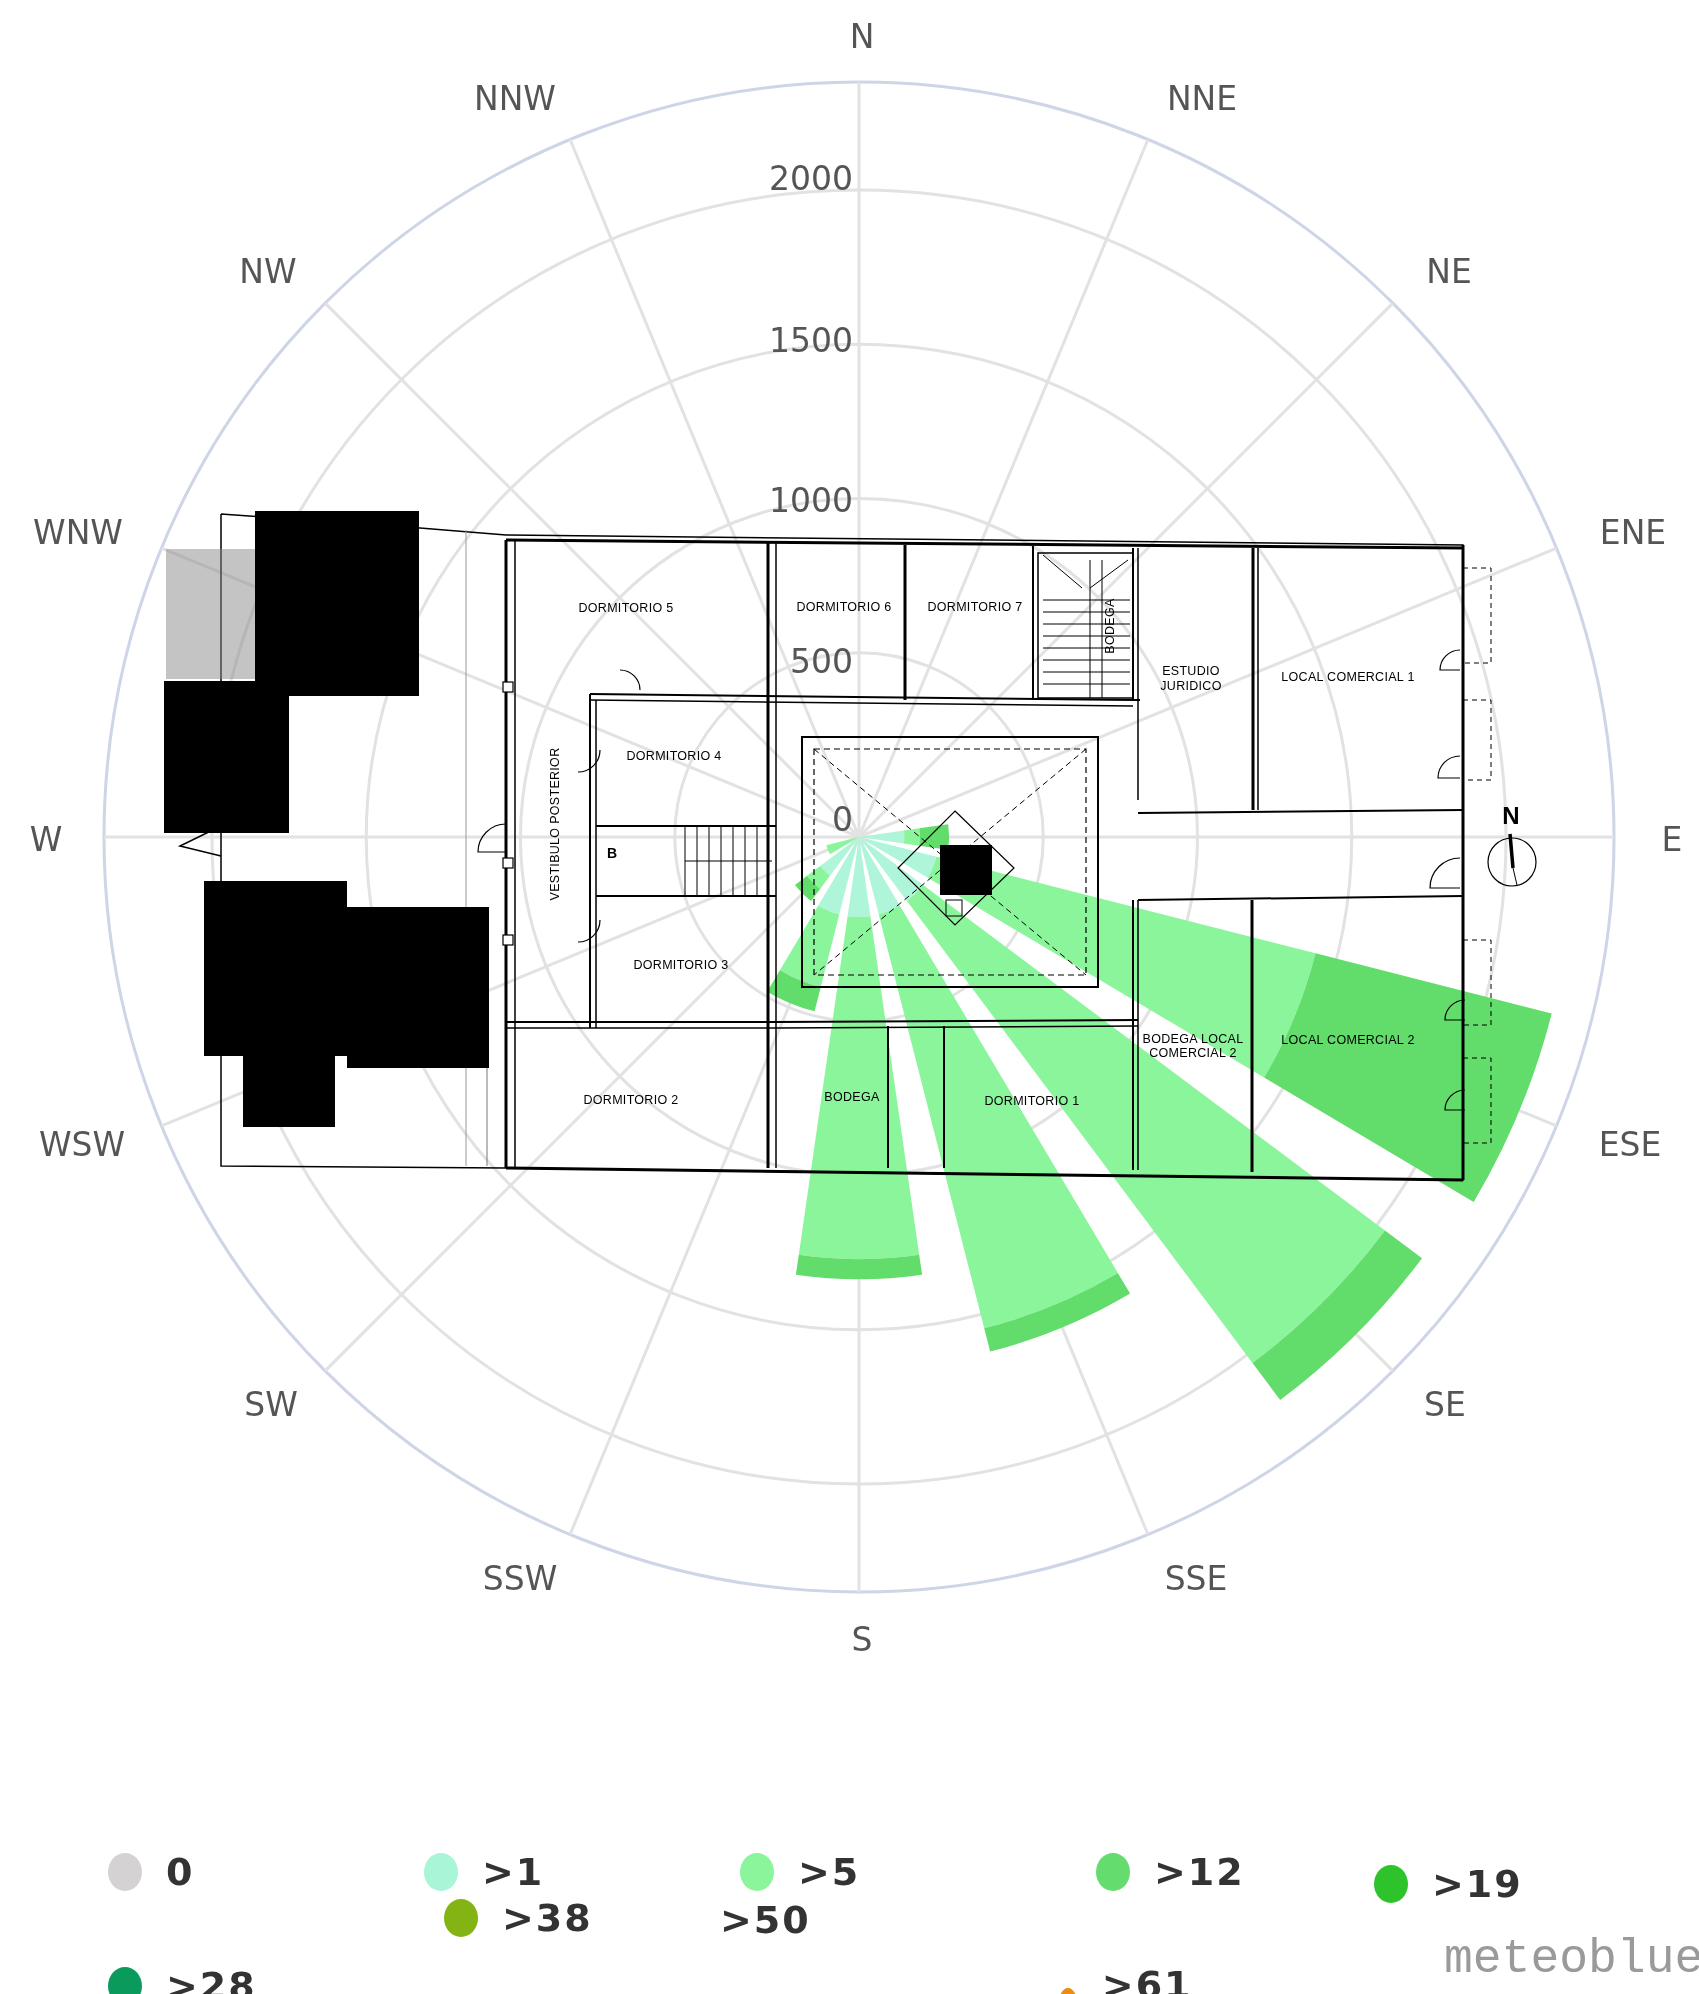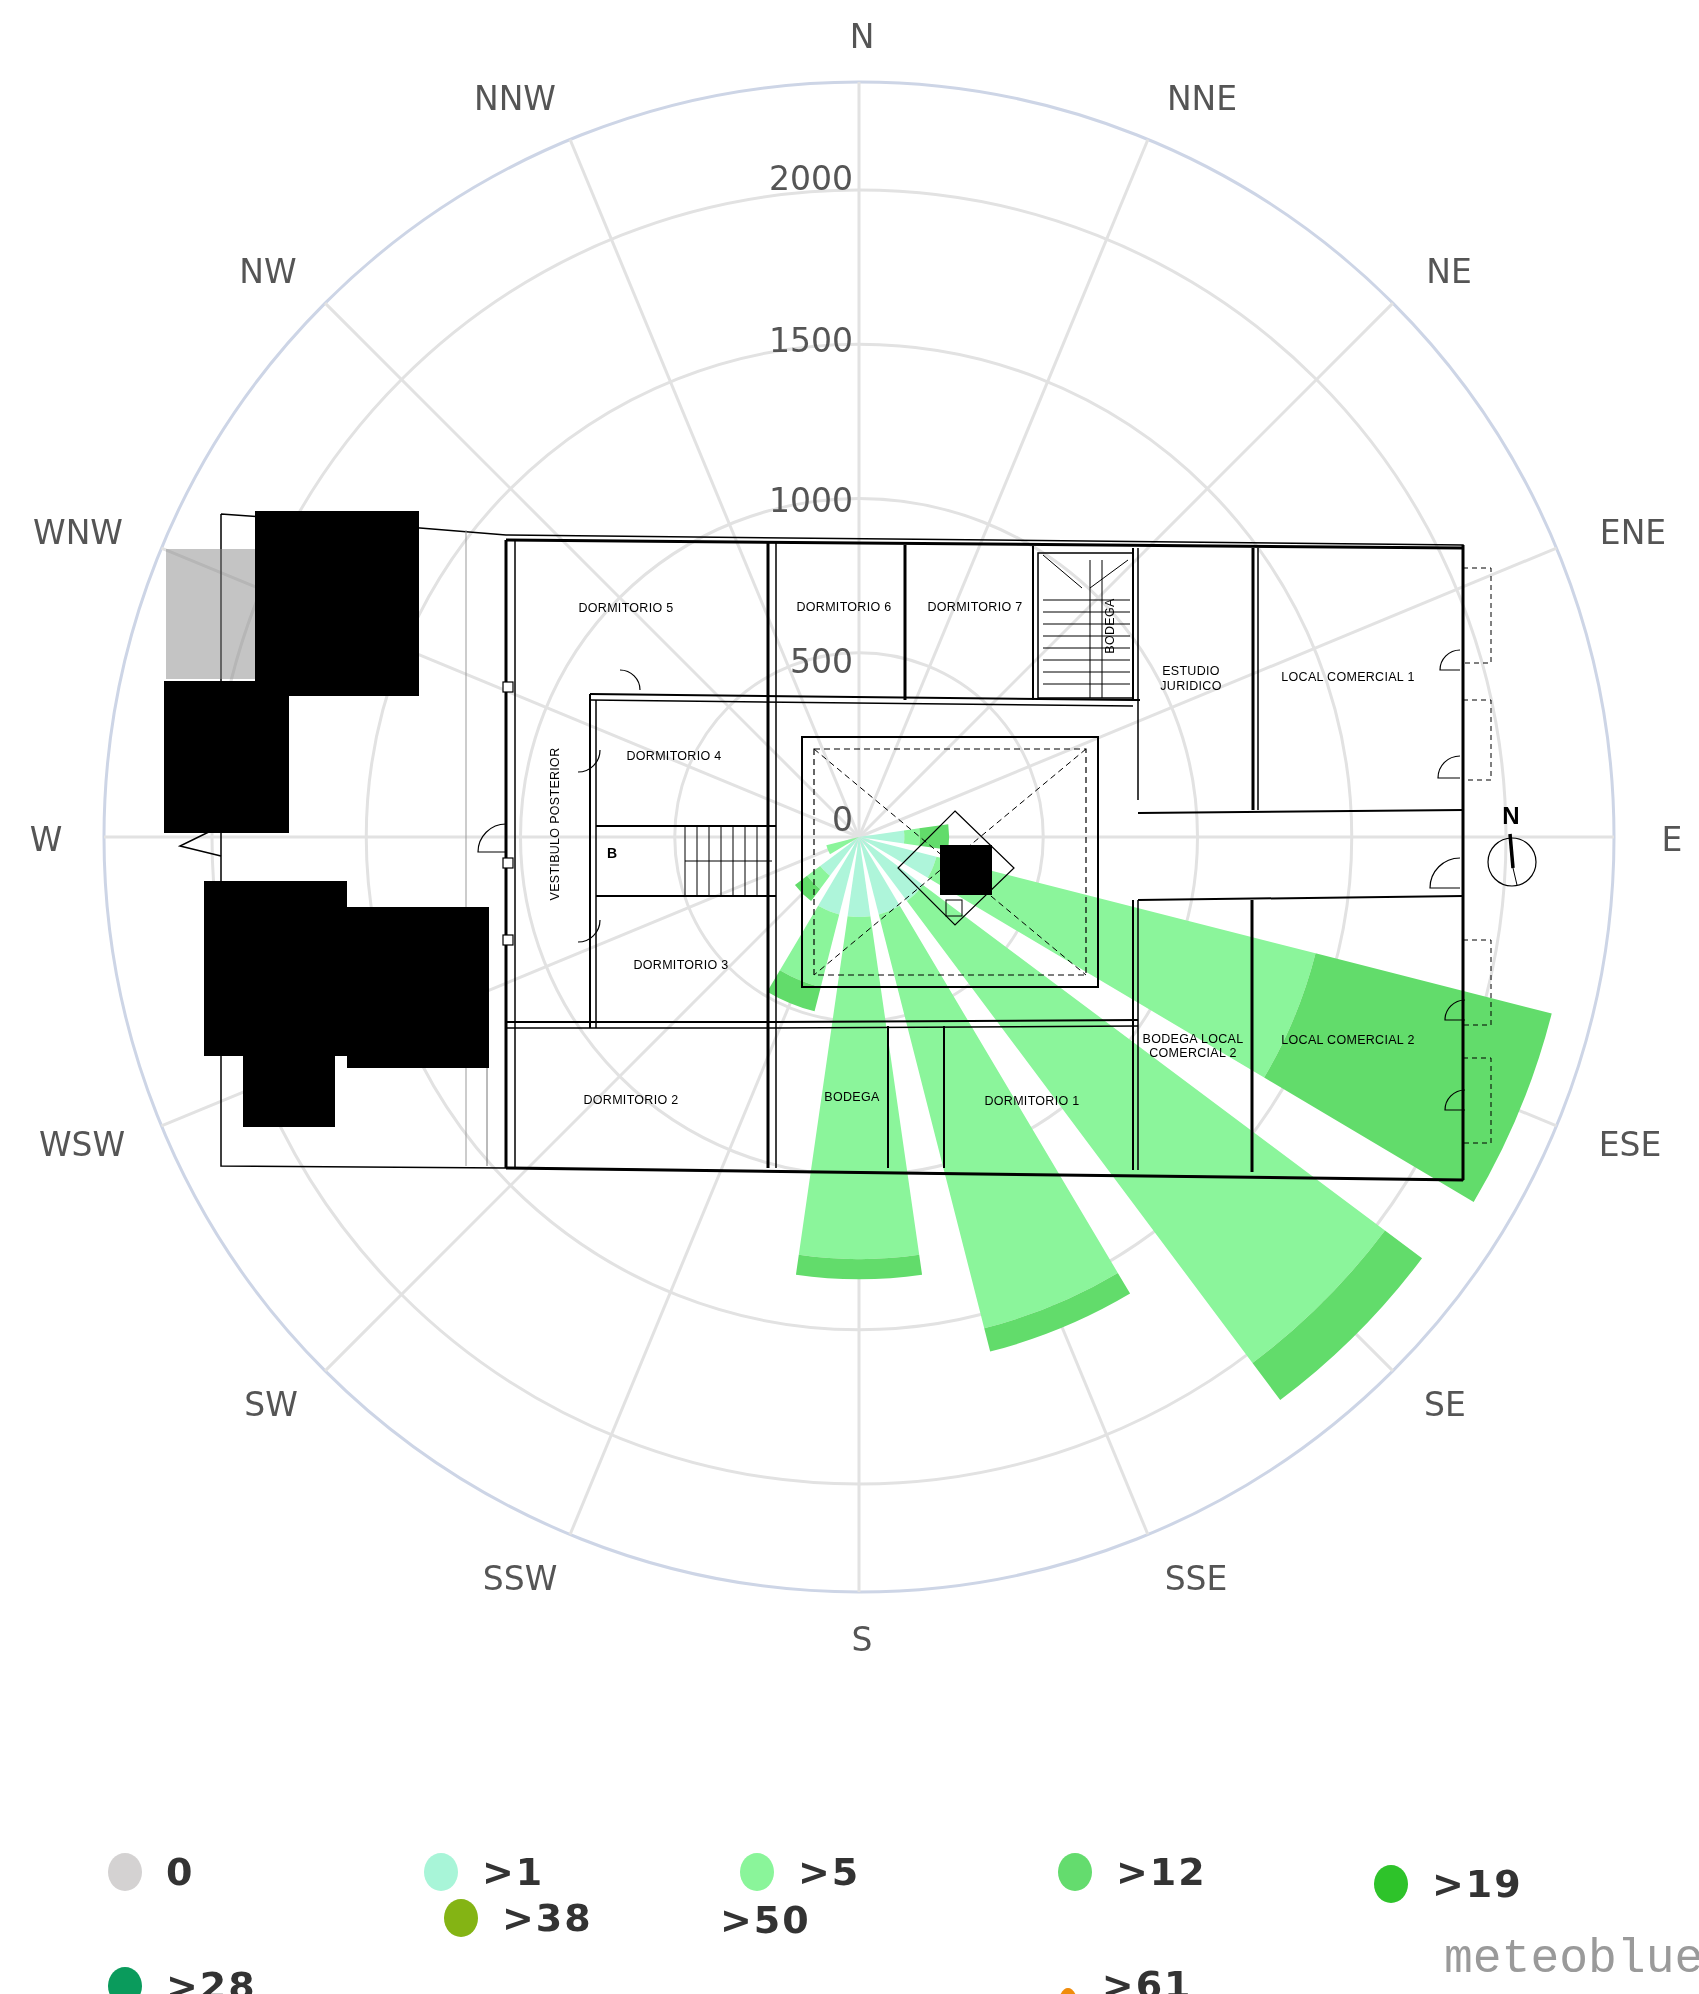--- a/index.html
+++ b/index.html
@@ -237,21 +237,21 @@
     <span class="legend-text">0</span>
   </div>
   <div class="legend-item" style="left:424px;top:1852px;">
     <span class="legend-dot" style="background: rgb(168, 245, 216);"></span>
     <span class="legend-text">&gt;1</span>
   </div>
   <div class="legend-item" style="left:740px;top:1852px;">
     <span class="legend-dot" style="background: rgb(138, 245, 154);"></span>
     <span class="legend-text">&gt;5</span>
   </div>
-  <div class="legend-item" style="left:1058px;top:1852px;">
+  <div class="legend-item" style="left:1096px;top:1852px;">
     <span class="legend-dot" style="background: rgb(100, 220, 110);"></span>
     <span class="legend-text">&gt;12</span>
   </div>
   <div class="legend-item" style="left:1374px;top:1850px;margin-top:14px;">
     <span class="legend-dot" style="background: rgb(46, 195, 42);"></span>
     <span class="legend-text">&gt;19</span>
   </div>
   <div class="legend-item" style="left:108px;top:1966px;">
     <span class="legend-dot" style="background: rgb(10, 155, 92);"></span>
     <span class="legend-text">&gt;28</span>

